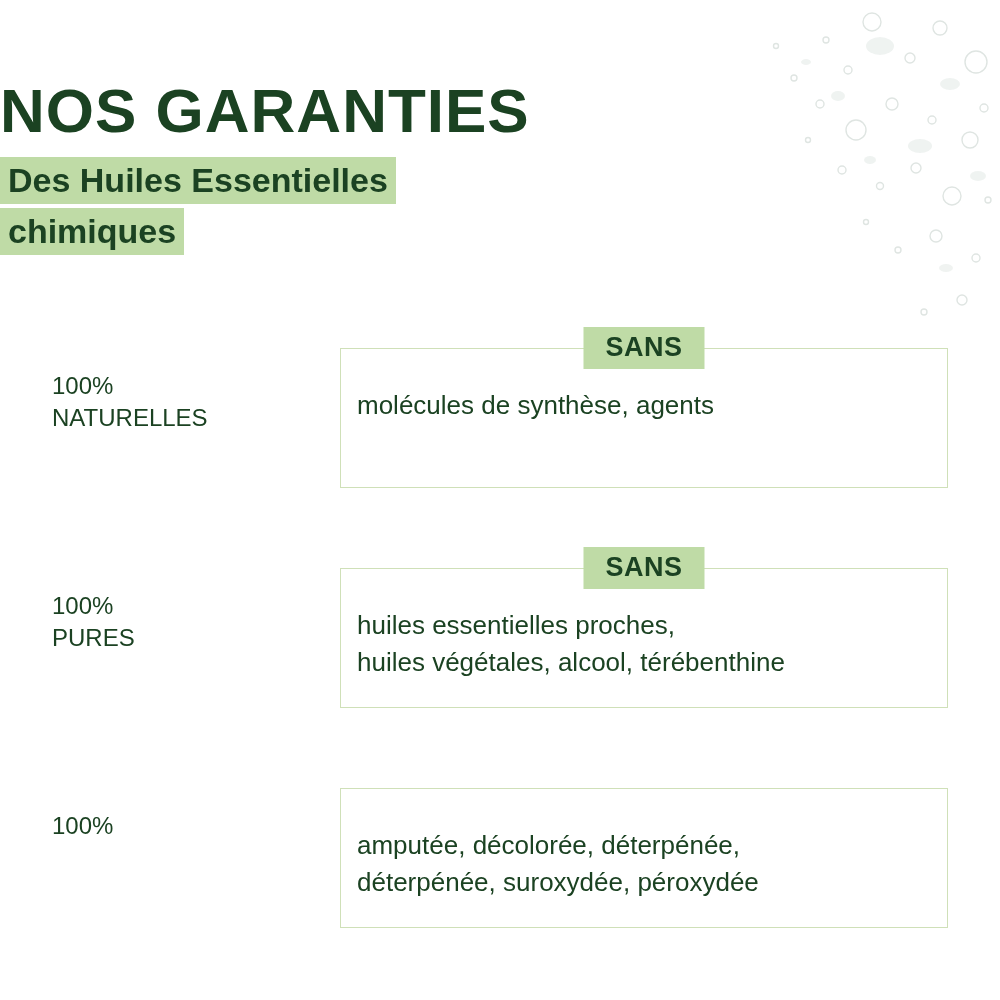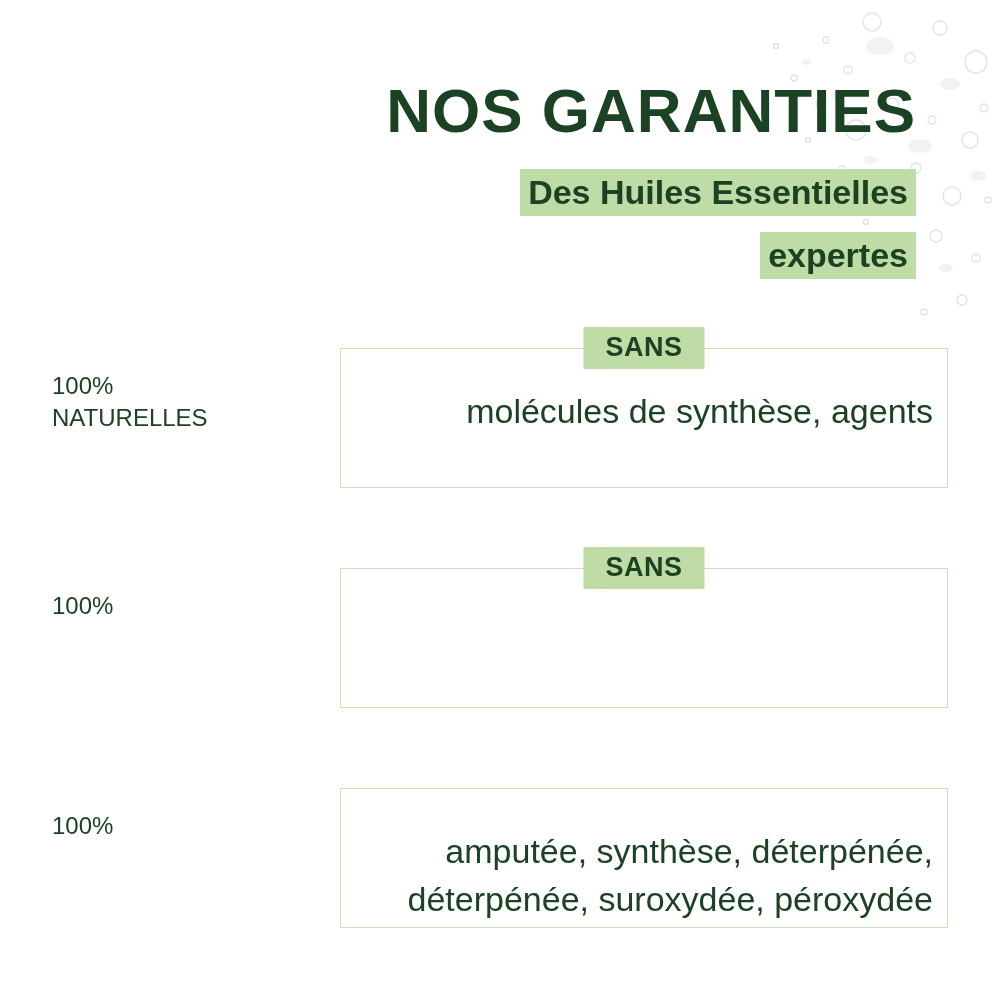--- a/index.html
+++ b/index.html
@@ -25,21 +25,21 @@
     height: 400px;
     pointer-events: none;
   }
 
   
   .header {
     position: absolute;
     top: 78px;
     left: 0;
     width: 916px;
-    text-align: right;
+    text-align: left;
   }
   .title-main {
     font-size: 62px;
     font-weight: bold;
     letter-spacing: 1px;
     color: #1b4222;
     line-height: 1.05;
     margin: 0;
   }
   .subtitle-wrap {
@@ -47,21 +47,20 @@
     line-height: 1.18;
   }
   .subtitle-line {
     display: inline-block;
     background: #bfdba6;
     color: #1b4222;
     font-size: 34px;
     font-weight: bold;
     padding: 3px 8px 4px 8px;
     margin-bottom: 4px;
-    margin-top: 12px;
   }
 
   
   .row {
     position: absolute;
     left: 0;
     width: 1000px;
     height: 150px;
   }
   .row-1 { top: 348px; }
@@ -99,22 +98,22 @@
     font-weight: bold;
     letter-spacing: 0.5px;
     padding: 5px 22px 6px 22px;
     white-space: nowrap;
   }
   .card-text {
     position: absolute;
     top: 38px;
     left: 0;
     width: 608px;
-    text-align: right;
-    font-size: 34px;
+    text-align: left;
+    font-size: 26px;
     line-height: 1.42;
     color: #1b4222;
     padding: 0 16px;
     box-sizing: border-box;
   }
 </style>
 </head>
 <body>
 
 <svg class="bubbles" viewBox="0 0 420 400" xmlns="http://www.w3.org/2000/svg">
@@ -155,49 +154,54 @@
     <ellipse cx="290" cy="160" rx="6" ry="4"></ellipse>
     <ellipse cx="366" cy="268" rx="7" ry="4"></ellipse>
     <ellipse cx="226" cy="62" rx="5" ry="3"></ellipse>
   </g>
 </svg>
 
 <div class="header">
   <h1 class="title-main">NOS GARANTIES</h1>
   <div class="subtitle-wrap">
     <div><span class="subtitle-line">Des Huiles Essentielles</span></div>
-    <div><span class="subtitle-line">expertes</span></div>
+    <div><span class="subtitle-line">chimiques</span></div>
   </div>
 </div>
 
 <div class="row row-1">
   <div class="row-label">
     <div>100%</div>
     <div>NATURELLES</div>
   </div>
   <div class="card">
     <div class="card-tag">SANS</div>
     <div class="card-text">
       <div>molécules de synthèse, agents</div>
     </div>
   </div>
 </div>
 
 <div class="row row-2">
   <div class="row-label">
     <div>100%</div>
+    <div>PURES</div>
   </div>
   <div class="card">
     <div class="card-tag">SANS</div>
+    <div class="card-text">
+      <div>huiles essentielles proches,</div>
+      <div>huiles végétales, alcool, térébenthine</div>
+    </div>
   </div>
 </div>
 
 <div class="row row-3">
   <div class="row-label">
     <div>100%</div>
   </div>
   <div class="card">
     <div class="card-text">
-      <div>amputée, synthèse, déterpénée,</div>
+      <div>amputée, décolorée, déterpénée,</div>
       <div>déterpénée, suroxydée, péroxydée</div>
     </div>
   </div>
 </div>
 
 </body></html>

